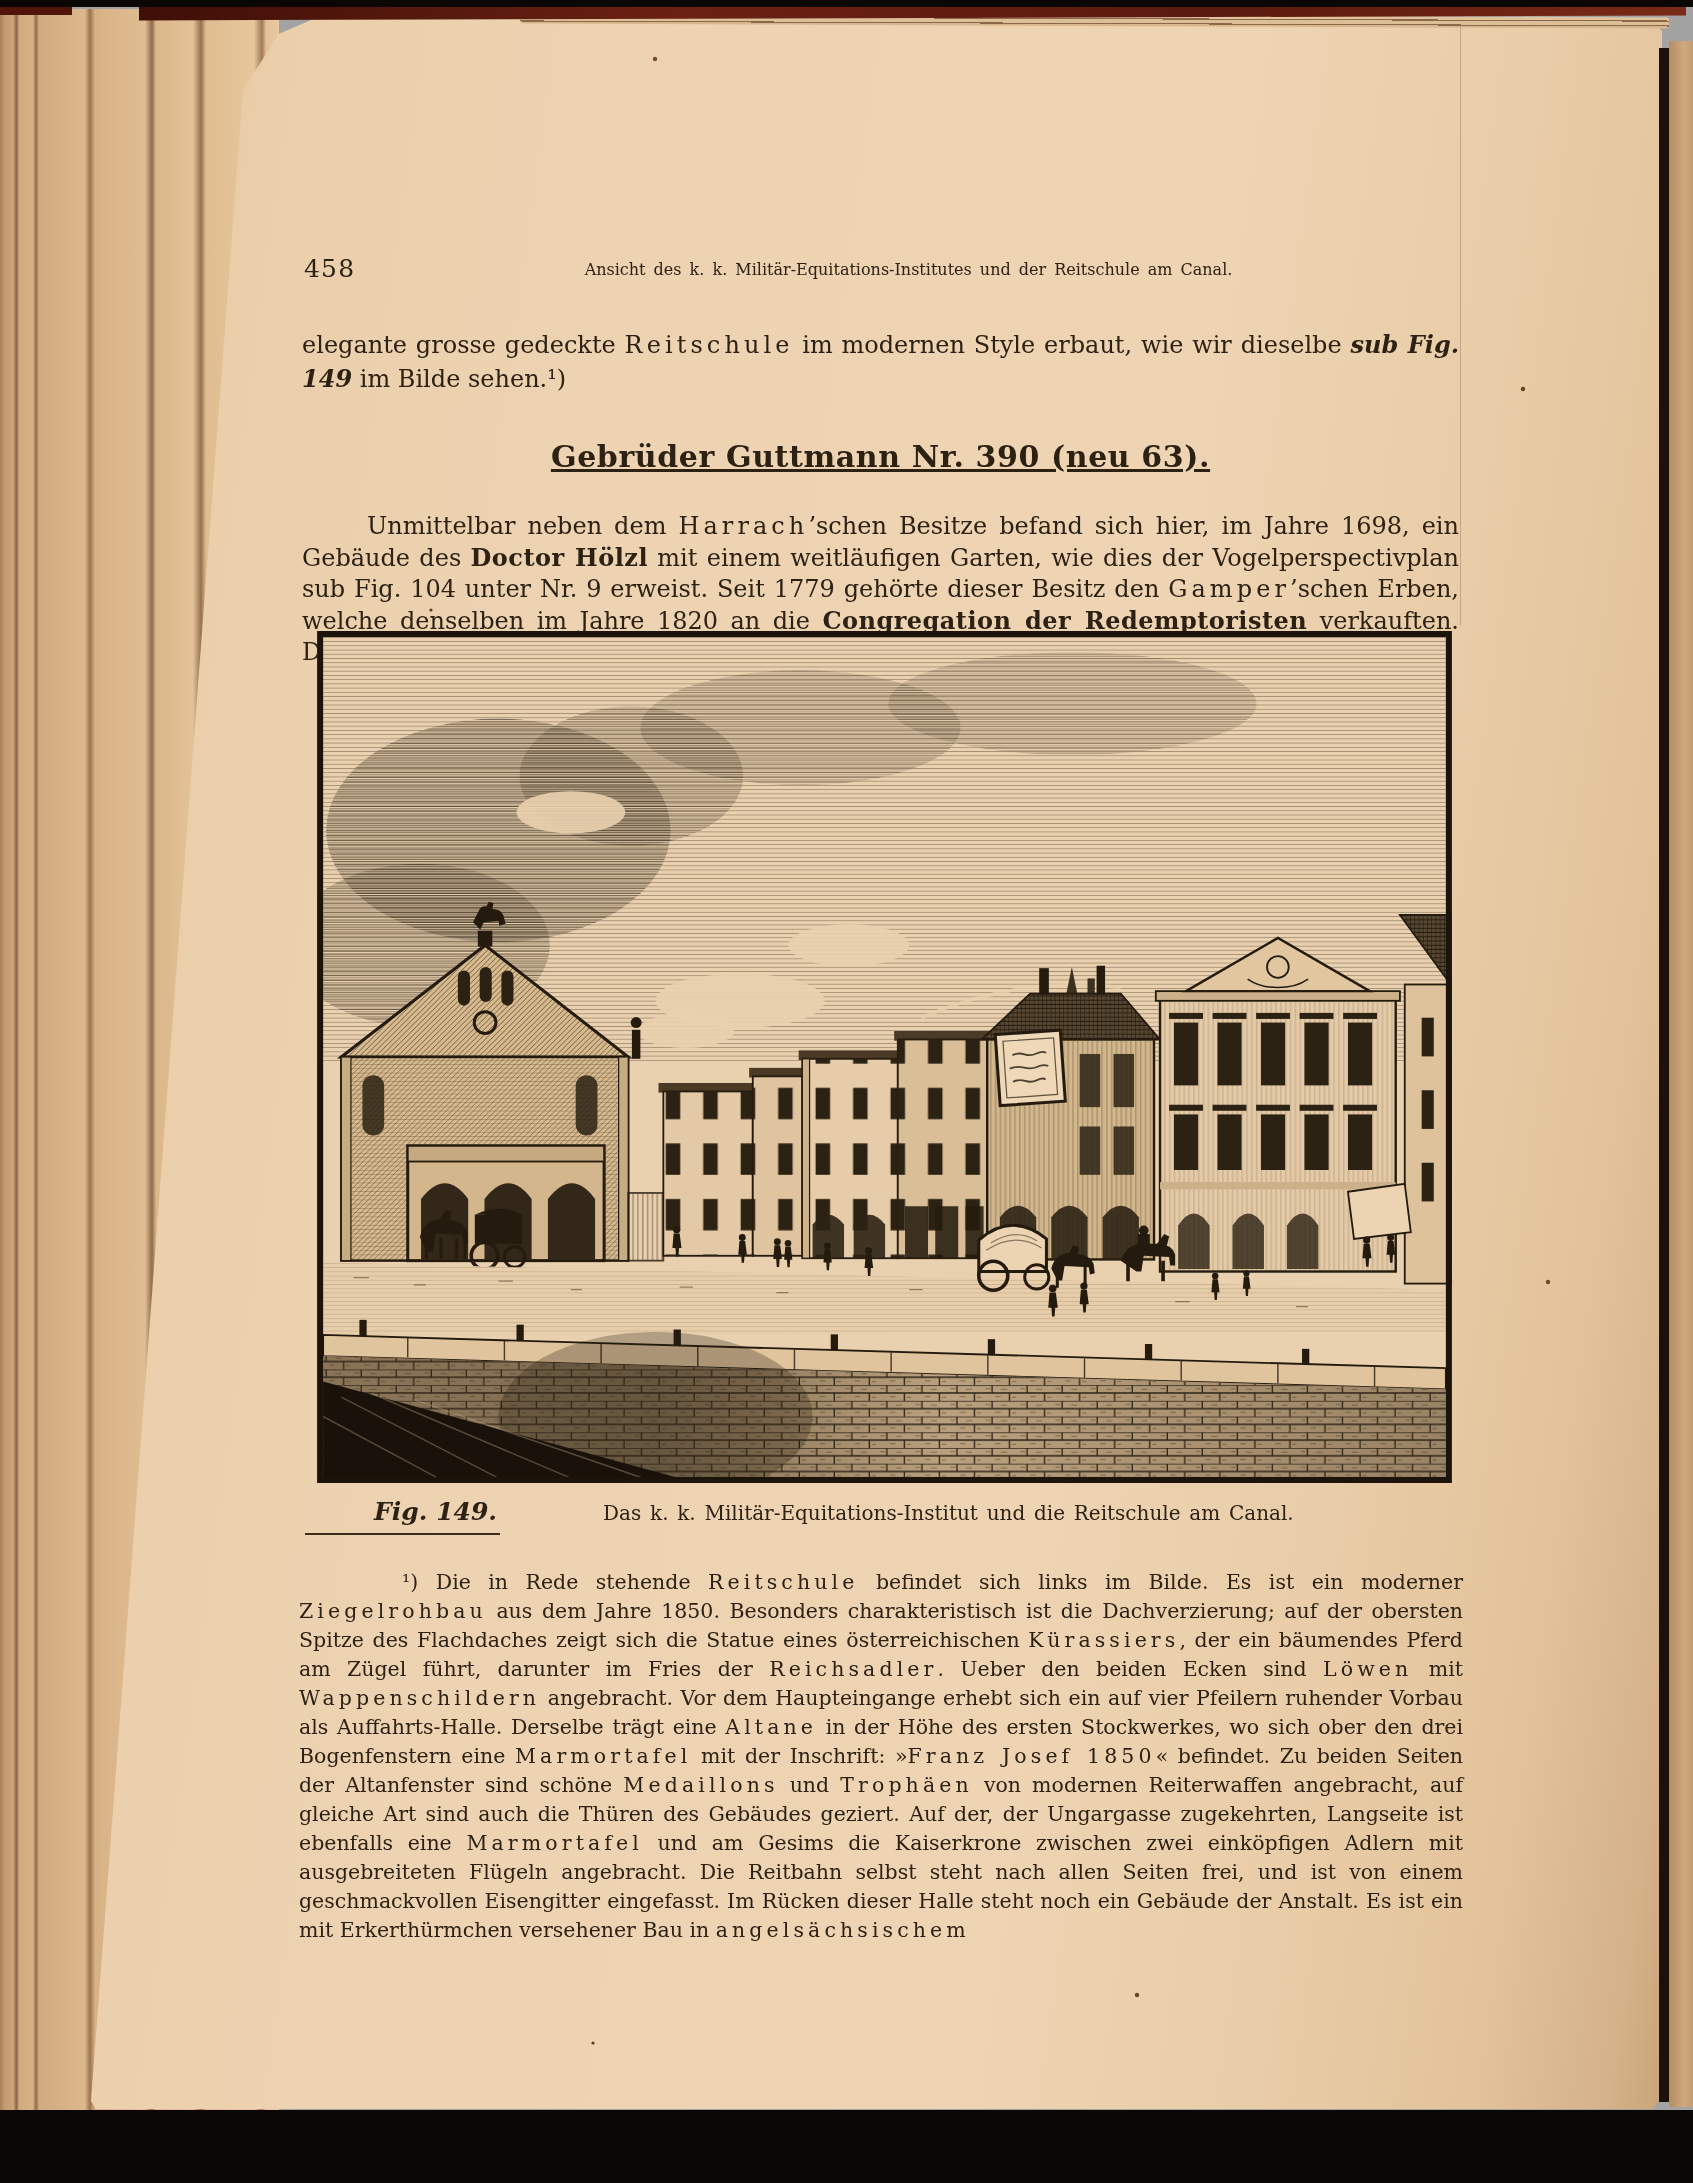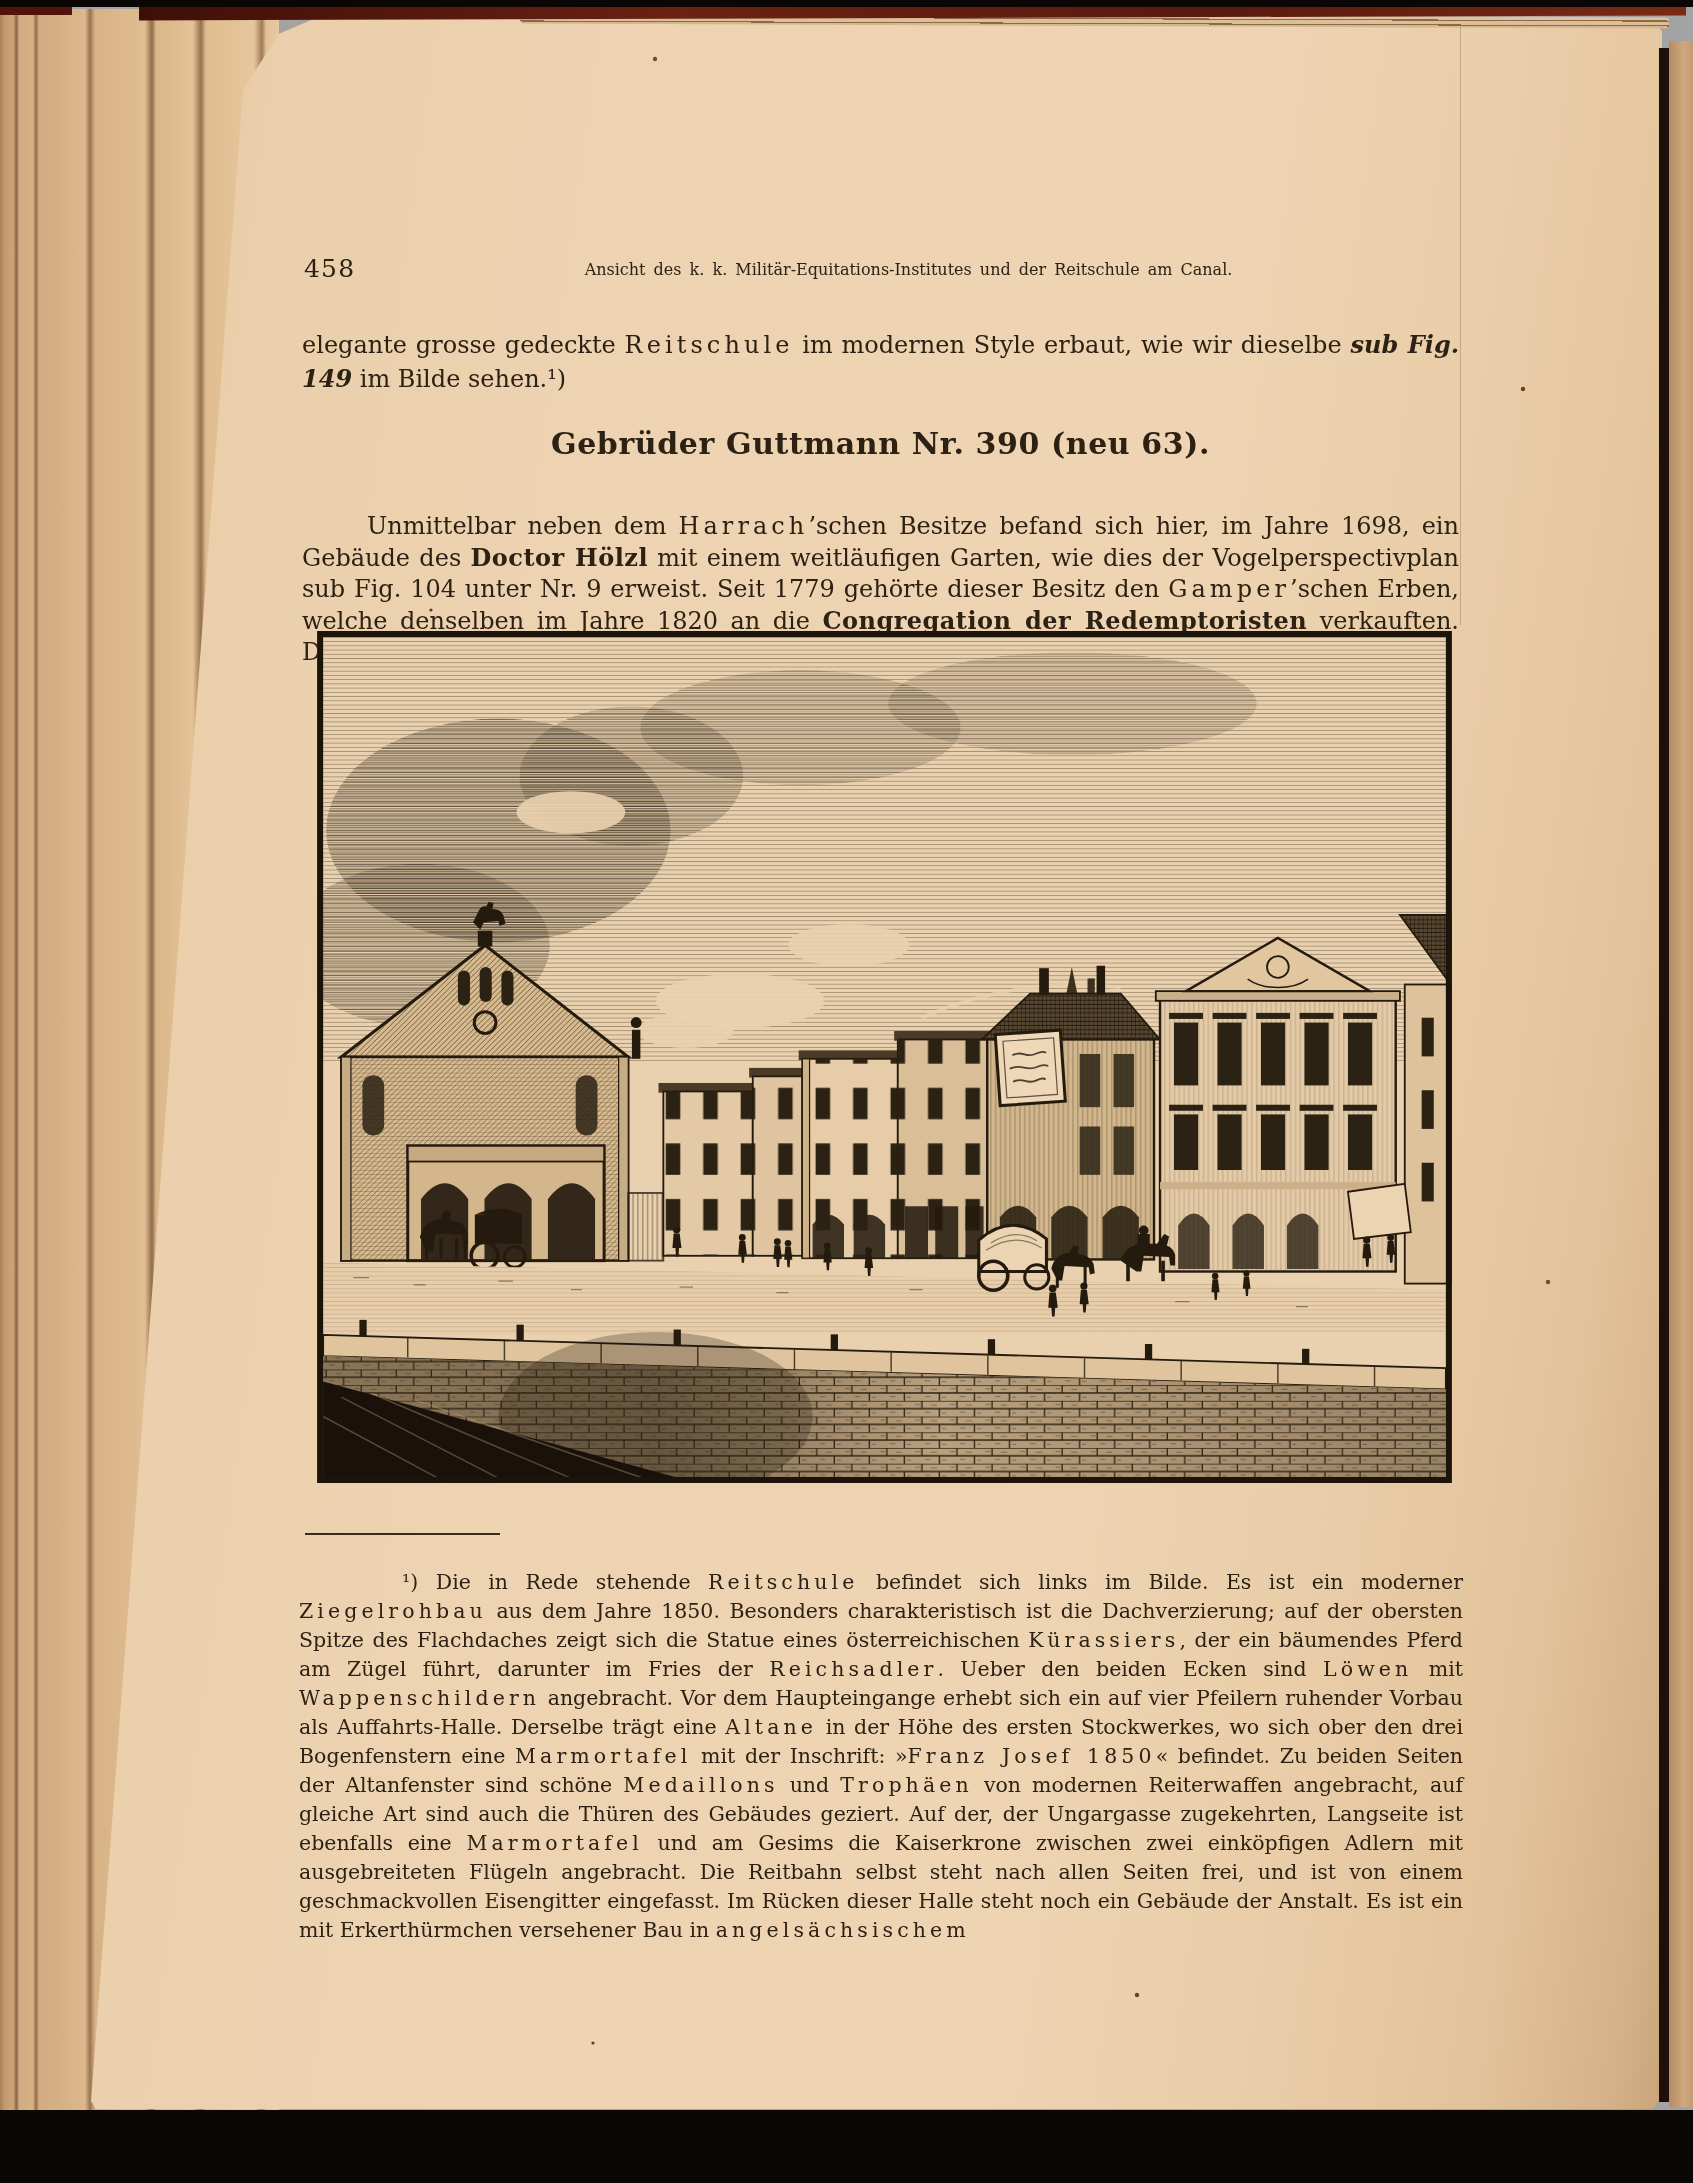--- a/index.html
+++ b/index.html
@@ -34,21 +34,21 @@
                1547px 1281px 0 1.2px #74492a,1136px 1994px 0 1.2px #6b4426,592px 2042px 0 0.6px #5a3a20;}
 
   
   .txt{position:absolute;z-index:8;color:#2c2113;}
   .pagenum{left:304px;top:254px;font-size:25px;letter-spacing:1.2px;}
   .running{left:362px;top:260px;width:1093px;text-align:center;font-size:16px;word-spacing:3px;}
   .para{font-size:24px;line-height:33px;text-align:justify;}
   .p1{left:302px;top:304px;width:1157px;}
   .heading{left:302px;width:1157px;text-align:center;font-size:30px;font-weight:bold;letter-spacing:0.6px;}
   .h-l1{top:396px;}
-  .h-l2{top:426px;}
+  .h-l2{top:439px;text-decoration:underline;}
   .p2{left:302px;top:487px;width:1157px;line-height:31px;text-indent:65px;}
   .sperr{letter-spacing:0.17em;}
   .fraktur{font-weight:bold;letter-spacing:0.02em;}
   .boldital{font-weight:bold;font-style:italic;}
 
   .figwrap{position:absolute;left:317px;top:631px;width:1135px;height:852px;z-index:8;}
   .figwrap svg{display:block;width:100%;height:100%;}
 
   .caption{left:317px;top:1497px;width:1135px;display:flex;align-items:baseline;}
   .figlabel{margin-left:57px;font-weight:bold;font-style:italic;font-size:25px;}
@@ -313,19 +313,23 @@
         <polygon points="10,1200 1868,1255 1868,1402 10,1402" fill="url(#gWall)"></polygon>
         <ellipse cx="560" cy="1300" rx="260" ry="140" fill="#241b0e" opacity="0.28"></ellipse>
         <polygon points="10,1242 600,1402 10,1402" fill="#19110a"></polygon>
         <path d="M40 1268 L300 1402 M10 1300 L200 1402 M90 1262 L420 1402 M160 1272 L540 1402" stroke="#c9ae85" stroke-width="2.5" opacity="0.35"></path>
       </g>
 
       <rect x="5" y="5" width="1868" height="1400" fill="none" stroke="#1c140b" stroke-width="10"></rect>
     </svg>
   </figure>
 
+  <div class="txt caption">
+    <span class="figlabel">Fig. 149.</span>
+    <span class="figtext">Das k. k. Militär-Equitations-Institut und die Reitschule am Canal.</span>
+  </div>
 
   <div class="footrule"></div>
 
   <p class="txt footnote"><span>¹) Die in Rede stehende </span><span class="sperr">Reitschule</span><span> befindet sich links im Bilde.  Es ist ein moderner </span><span class="sperr">Ziegelrohbau</span><span> aus dem Jahre 1850.  Besonders charakteristisch ist die Dachverzierung; auf der obersten Spitze des Flachdaches zeigt sich die Statue eines österreichischen </span><span class="sperr">Kürassiers</span><span>, der ein bäumendes Pferd am Zügel führt, darunter im Fries der </span><span class="sperr">Reichsadler</span><span>.  Ueber den beiden Ecken sind </span><span class="sperr">Löwen</span><span> mit </span><span class="sperr">Wappenschildern</span><span> angebracht.  Vor dem Haupteingange erhebt sich ein auf vier Pfeilern ruhender Vorbau als Auffahrts-Halle.  Derselbe trägt eine </span><span class="sperr">Altane</span><span> in der Höhe des ersten Stockwerkes, wo sich ober den drei Bogenfenstern eine </span><span class="sperr">Marmortafel</span><span> mit der Inschrift: »</span><span class="sperr">Franz Josef 1850</span><span>« befindet. Zu beiden Seiten der Altanfenster sind schöne </span><span class="sperr">Medaillons</span><span> und </span><span class="sperr">Trophäen</span><span> von modernen Reiterwaffen angebracht, auf gleiche Art sind auch die Thüren des Gebäudes geziert.  Auf der, der Ungargasse zugekehrten, Langseite ist ebenfalls eine </span><span class="sperr">Marmortafel</span><span> und am Gesims die Kaiserkrone zwischen zwei einköpfigen Adlern mit ausgebreiteten Flügeln angebracht. Die Reitbahn selbst steht nach allen Seiten frei, und ist von einem geschmackvollen Eisengitter eingefasst.  Im Rücken dieser Halle steht noch ein Gebäude der Anstalt.  Es ist ein mit Erkerthürmchen versehener Bau in </span><span class="sperr">angelsächsischem</span></p>
 
 </div>
 
 
 </body></html>

